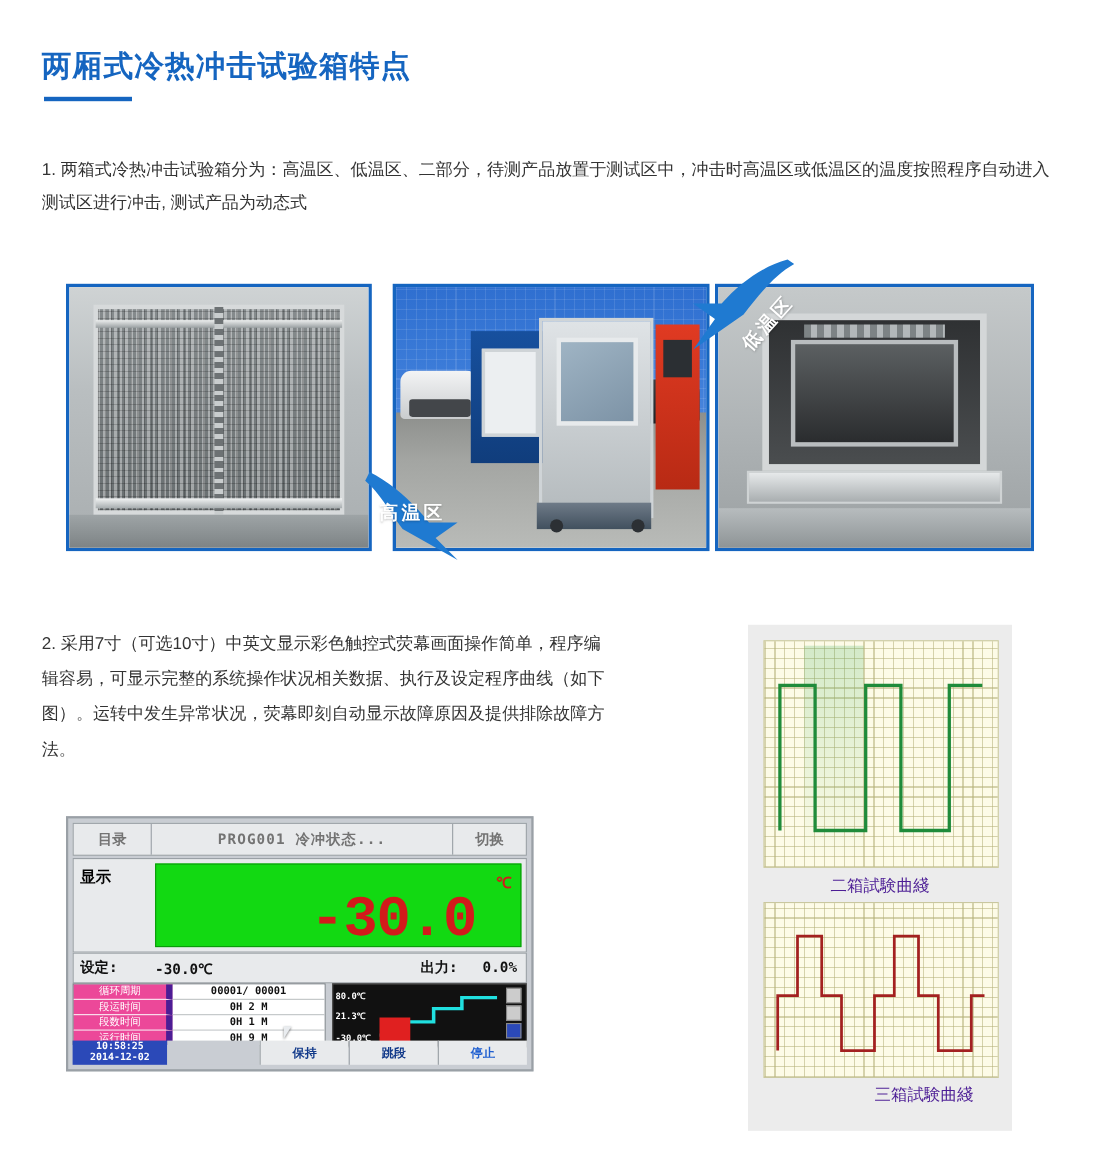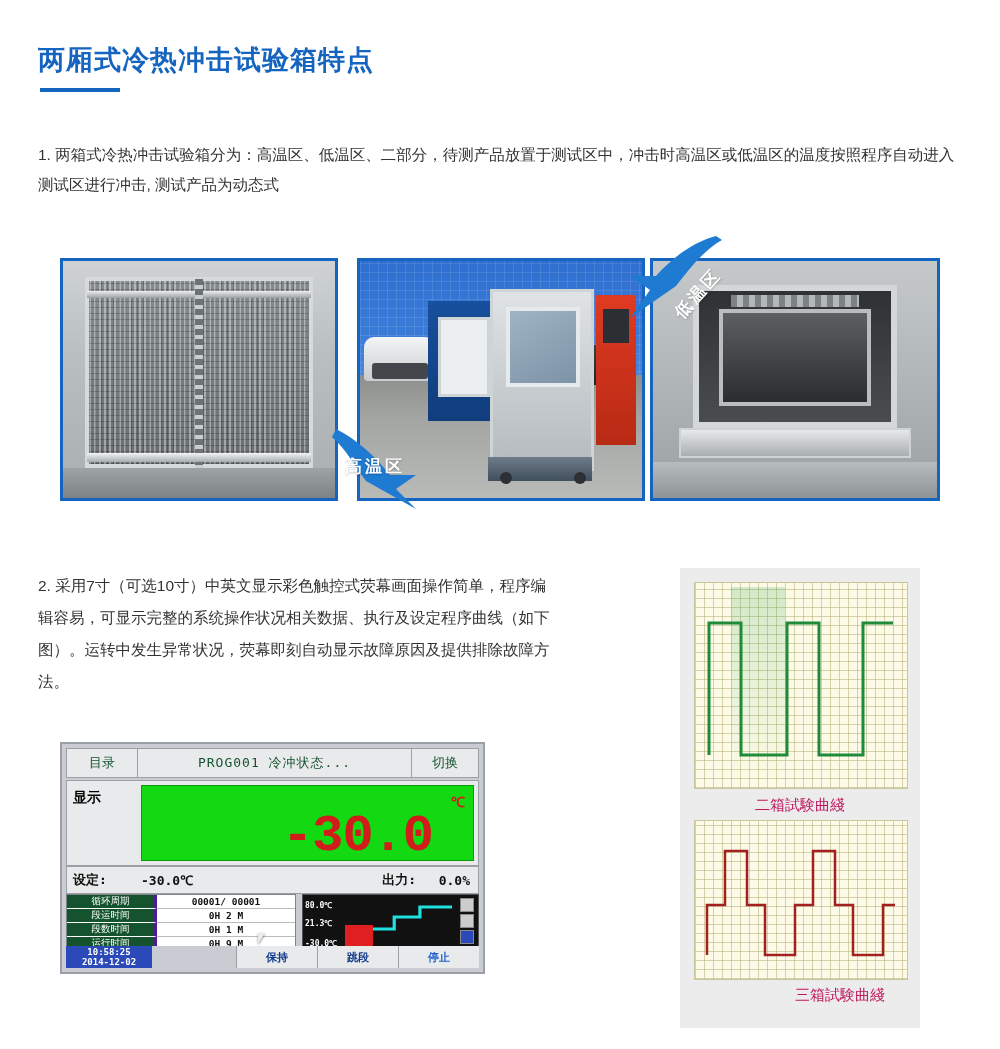--- a/index.html
+++ b/index.html
@@ -194,21 +194,21 @@
     position:absolute;left:60px;top:742px;width:425px;height:232px;
     background:#c9cdd3;border:2px solid #9aa0a6;box-sizing:border-box;
     font-family:"DejaVu Sans Mono","Liberation Mono",monospace;
   }
   .panel-top{
     position:absolute;left:4px;top:4px;right:4px;height:28px;
     background:#e8eaec;border:1px solid #9aa0a6;display:flex;align-items:center;
   }
   .panel-top .cell{
     display:flex;align-items:center;justify-content:center;height:100%;
-    font-size:13px;color:#14532d;font-weight:normal;
+    font-size:13px;color:#737373;font-weight:bold;
   }
   .pt-menu{width:70px;border-right:1px solid #9aa0a6;}
   .pt-mid{flex:1;color:#d12a2a;letter-spacing:1px;}
   .pt-sw{width:66px;border-left:1px solid #9aa0a6;}
 
   .panel-disp{
     position:absolute;left:4px;top:36px;right:4px;height:84px;
     background:#e8eaec;border:1px solid #9aa0a6;
   }
   .disp-label{
@@ -234,22 +234,22 @@
   .panel-set .sp2{flex:1;}
   .panel-set .sp3{width:86px;text-align:right;}
   .panel-set .sp4{width:62px;text-align:right;padding-right:8px;box-sizing:border-box;}
 
   .panel-rows{
     position:absolute;left:4px;top:150px;width:230px;height:56px;
     border:1px solid #7e8488;box-sizing:border-box;
   }
   .prow{display:flex;height:14px;font-size:9.5px;}
   .prow .k{
-    width:90px;background:#14532d;color:#fff;display:flex;align-items:center;justify-content:center;
-    border-right:3px solid #4c1d95;border-bottom:1px solid #fff;box-sizing:border-box;
+    width:90px;background:#ec4899;color:#fff;display:flex;align-items:center;justify-content:center;
+    border-right:6px solid #4c1d95;border-bottom:1px solid #fff;box-sizing:border-box;
   }
   .prow .v{
     flex:1;background:#fff;color:#111;display:flex;align-items:center;justify-content:center;
     border-bottom:1px solid #b9bdbf;box-sizing:border-box;font-weight:bold;text-align:center;
   }
   .graph{
     position:absolute;left:240px;top:150px;right:4px;height:56px;
     background:#111;border:1px solid #555;
   }
   .graph .yl{
@@ -296,21 +296,21 @@
   .curve-card.c1{top:14px;height:205px;}
   .curve-card.c2{top:252px;height:158px;}
   .grid{
     position:absolute;inset:0;
     background:
       repeating-linear-gradient(0deg,rgba(180,176,120,.55) 0 1px,transparent 1px 9px),
       repeating-linear-gradient(90deg,rgba(180,176,120,.55) 0 1px,transparent 1px 9px);
   }
   .curve-cap{
     position:absolute;left:0;width:240px;text-align:center;
-    font-size:15px;color:#be185d;font-family:"DejaVu Serif","Liberation Serif",serif;
+    font-size:15px;color:#4c1d95;font-family:"DejaVu Serif","Liberation Serif",serif;
   }
   .cap1{top:228px;}
   .cap2{top:418px;margin-left:40px;}
   .shade{
     position:absolute;left:36px;top:4px;width:54px;bottom:4px;
     background:linear-gradient(180deg,rgba(60,170,90,.22),rgba(60,170,90,0));
   }
 </style>
 </head>
 <body>

